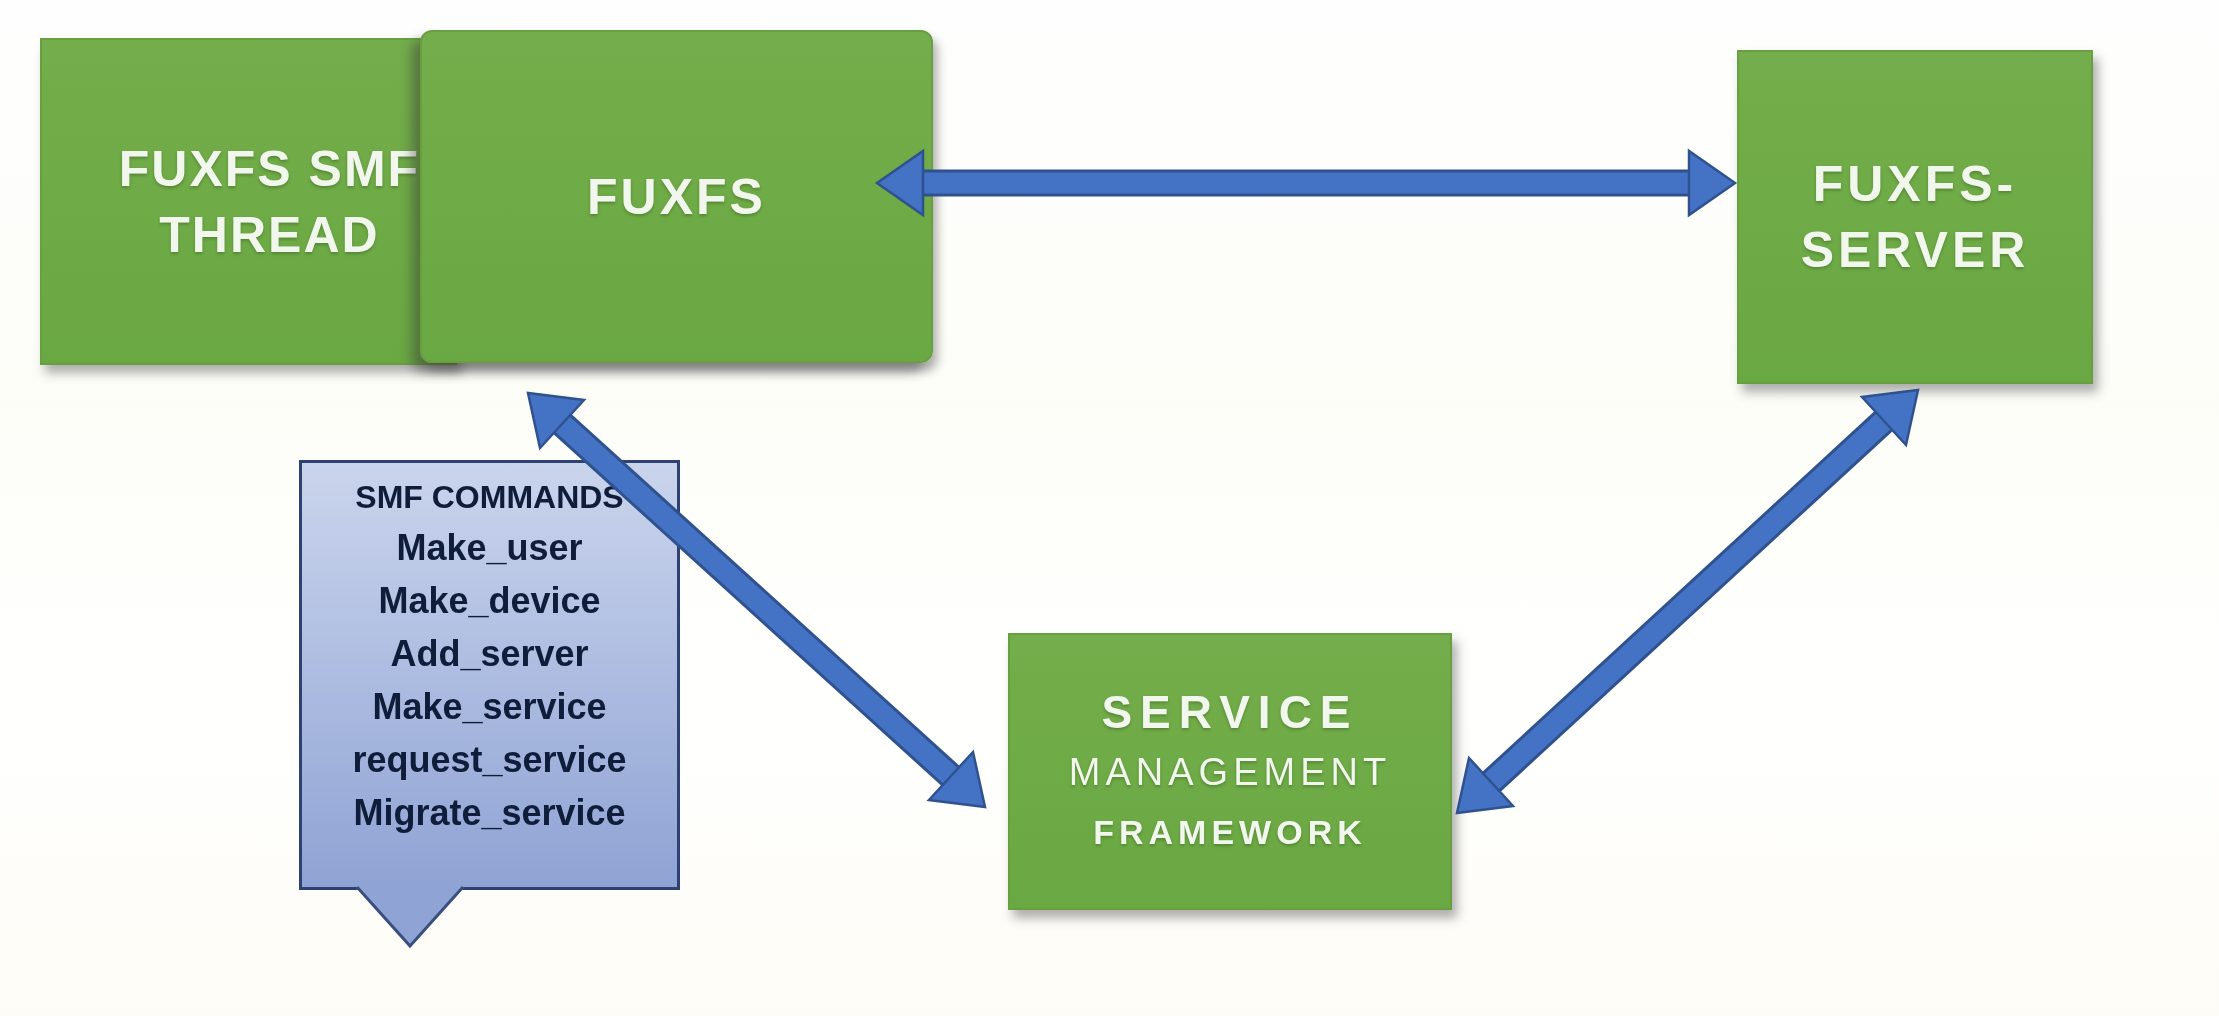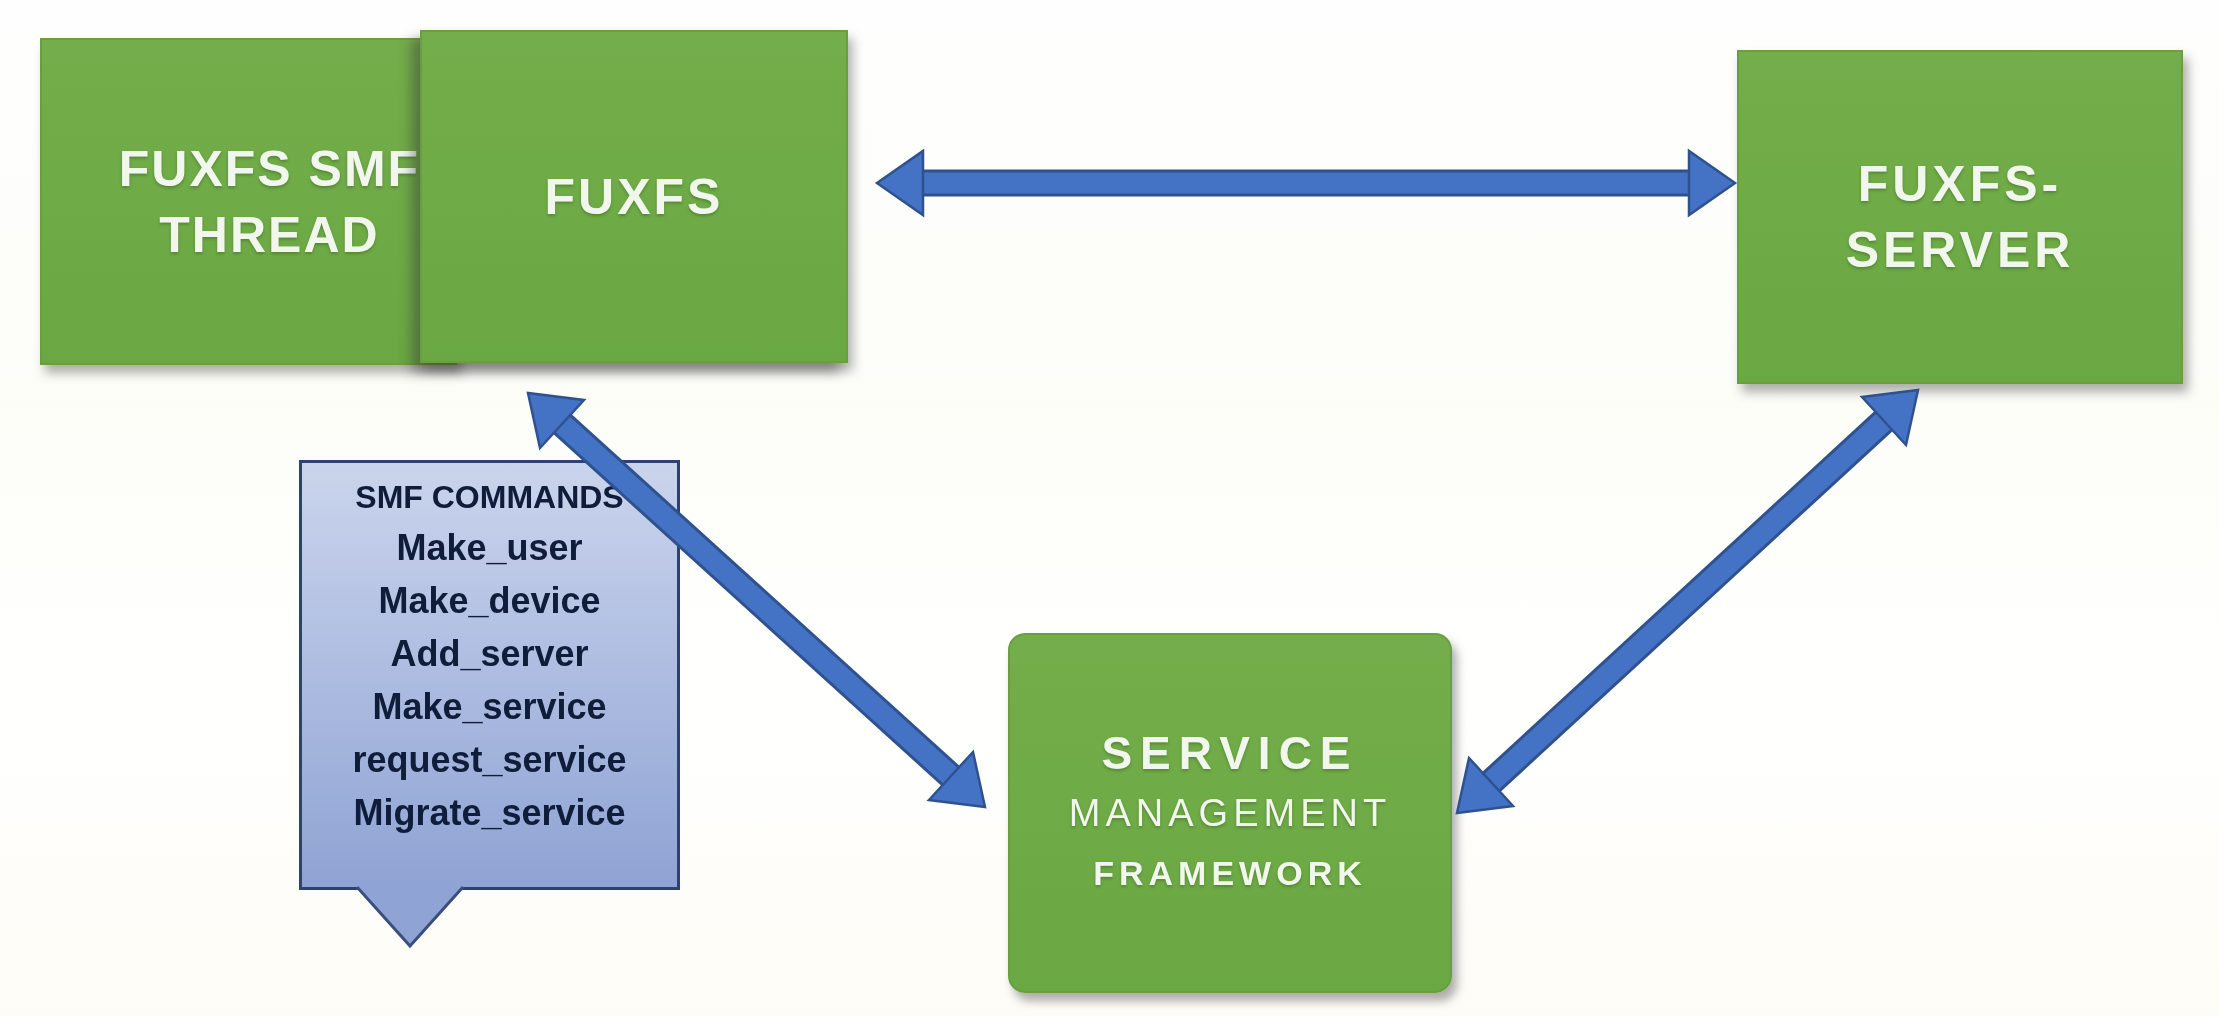--- a/index.html
+++ b/index.html
@@ -20,24 +20,24 @@
     flex-direction: column;
     align-items: center;
     justify-content: center;
     color: #f2f7ee;
     font-weight: 700;
     text-align: center;
     text-shadow: 0 2px 3px rgba(40, 70, 20, 0.35);
     box-sizing: border-box;
   }
   #box-thread { left: 40px;   top: 38px;  width: 417px; height: 327px; font-size: 50px; letter-spacing: 2px; line-height: 66px; padding-left: 42px; }
-  #box-fuxfs  { left: 420px;  top: 30px;  width: 428px; height: 333px; font-size: 50px; letter-spacing: 3px;
-                box-shadow: -9px 9px 11px rgba(55, 55, 55, 0.42), 5px 8px 10px rgba(75,75,75,0.4); }
-  #box-server { left: 1737px; top: 50px;  width: 446px; height: 334px; font-size: 50px; letter-spacing: 4px; line-height: 66px; }
-  #box-smf    { left: 1008px; top: 633px; width: 444px; height: 360px; border-radius: 17px; }
+  #box-fuxfs  { left: 420px;  top: 30px;  width: 513px; height: 333px; font-size: 50px; letter-spacing: 3px;
+                box-shadow: -9px 9px 11px rgba(55, 55, 55, 0.42), 5px 8px 10px rgba(75,75,75,0.4); border-radius: 12px; }
+  #box-server { left: 1737px; top: 50px;  width: 356px; height: 334px; font-size: 50px; letter-spacing: 4px; line-height: 66px; }
+  #box-smf    { left: 1008px; top: 633px; width: 444px; height: 277px; }
   #box-smf .l1 { font-size: 46px; font-weight: 700; letter-spacing: 8px; line-height: 62px; }
   #box-smf .l2 { font-size: 38px; font-weight: 400; letter-spacing: 5px; line-height: 58px; }
   #box-smf .l3 { font-size: 34px; font-weight: 700; letter-spacing: 5px; line-height: 62px; }
 
   #callout {
     position: absolute;
     left: 299px; top: 460px;
     width: 375px; height: 424px;
     border: 3px solid #2e4272;
     background: linear-gradient(180deg, #cad4ec 0%, #b3c1e3 40%, #8fa3d4 100%);

